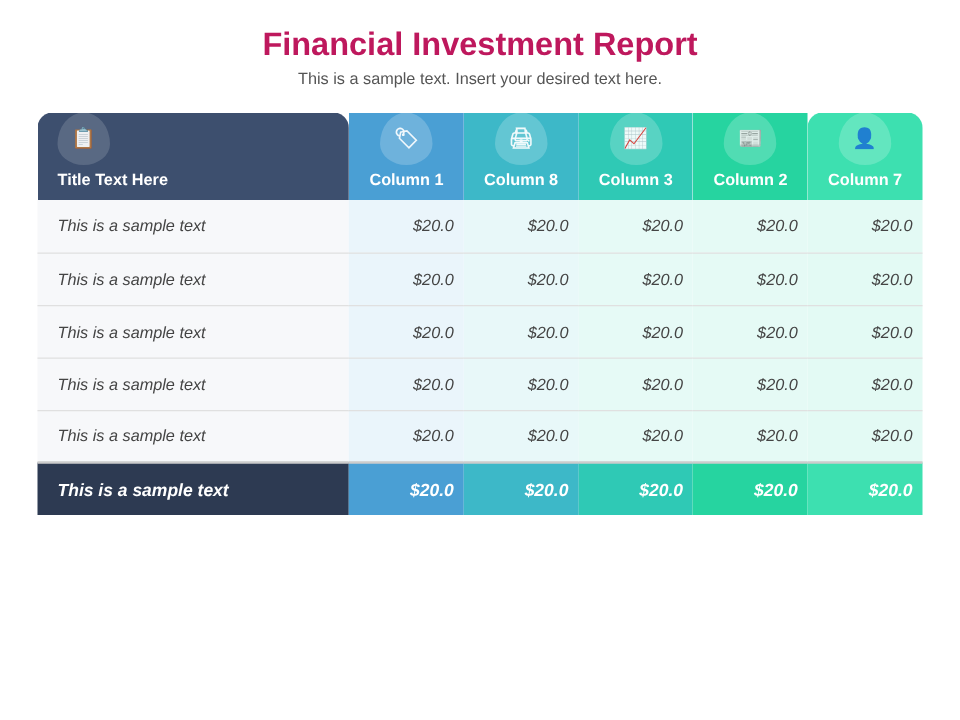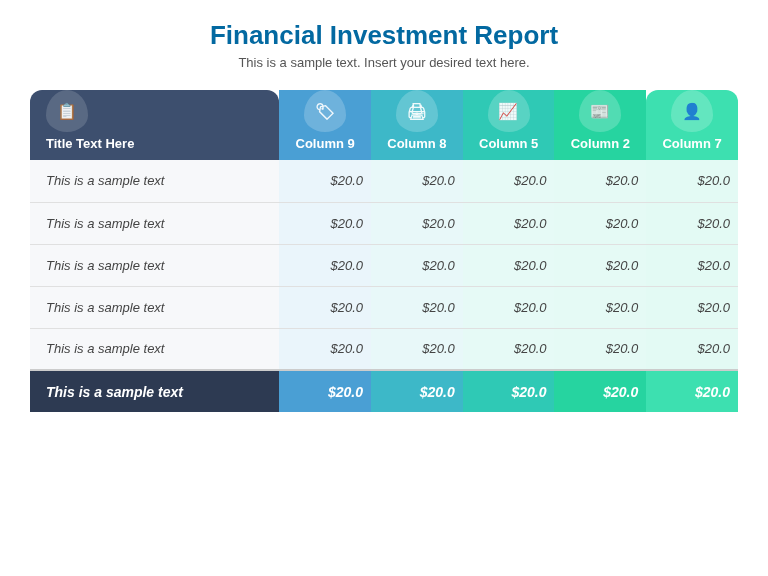--- a/index.html
+++ b/index.html
@@ -12,21 +12,21 @@
       display: flex;
       flex-direction: column;
       align-items: center;
       justify-content: flex-start;
       padding: 20px 30px 20px 30px;
     }
 
     .page-title {
       font-size: 26px;
       font-weight: 700;
-      color: #0369a1;
+      color: #be185d;
       text-align: right;
       margin-bottom: 4px;
     }
 
     .page-subtitle {
       font-size: 13px;
       color: #555;
       text-align: right;
       margin-bottom: 20px;
     }
@@ -191,37 +191,37 @@
               <span class="icon-glyph">📋</span>
             </div>
             <span class="th-label">Title Text Here</span>
           </div>
         </th>
         <th class="col1-header">
           <div class="th-inner">
             <div class="th-icon-bubble">
               <span class="icon-glyph">🏷</span>
             </div>
-            <span class="th-label">Column 9</span>
+            <span class="th-label">Column 1</span>
           </div>
         </th>
         <th class="col2-header">
           <div class="th-inner">
             <div class="th-icon-bubble">
               <span class="icon-glyph">🖨</span>
             </div>
             <span class="th-label">Column 8</span>
           </div>
         </th>
         <th class="col3-header">
           <div class="th-inner">
             <div class="th-icon-bubble">
               <span class="icon-glyph">📈</span>
             </div>
-            <span class="th-label">Column 5</span>
+            <span class="th-label">Column 3</span>
           </div>
         </th>
         <th class="col4-header">
           <div class="th-inner">
             <div class="th-icon-bubble">
               <span class="icon-glyph">📰</span>
             </div>
             <span class="th-label">Column 2</span>
           </div>
         </th>

